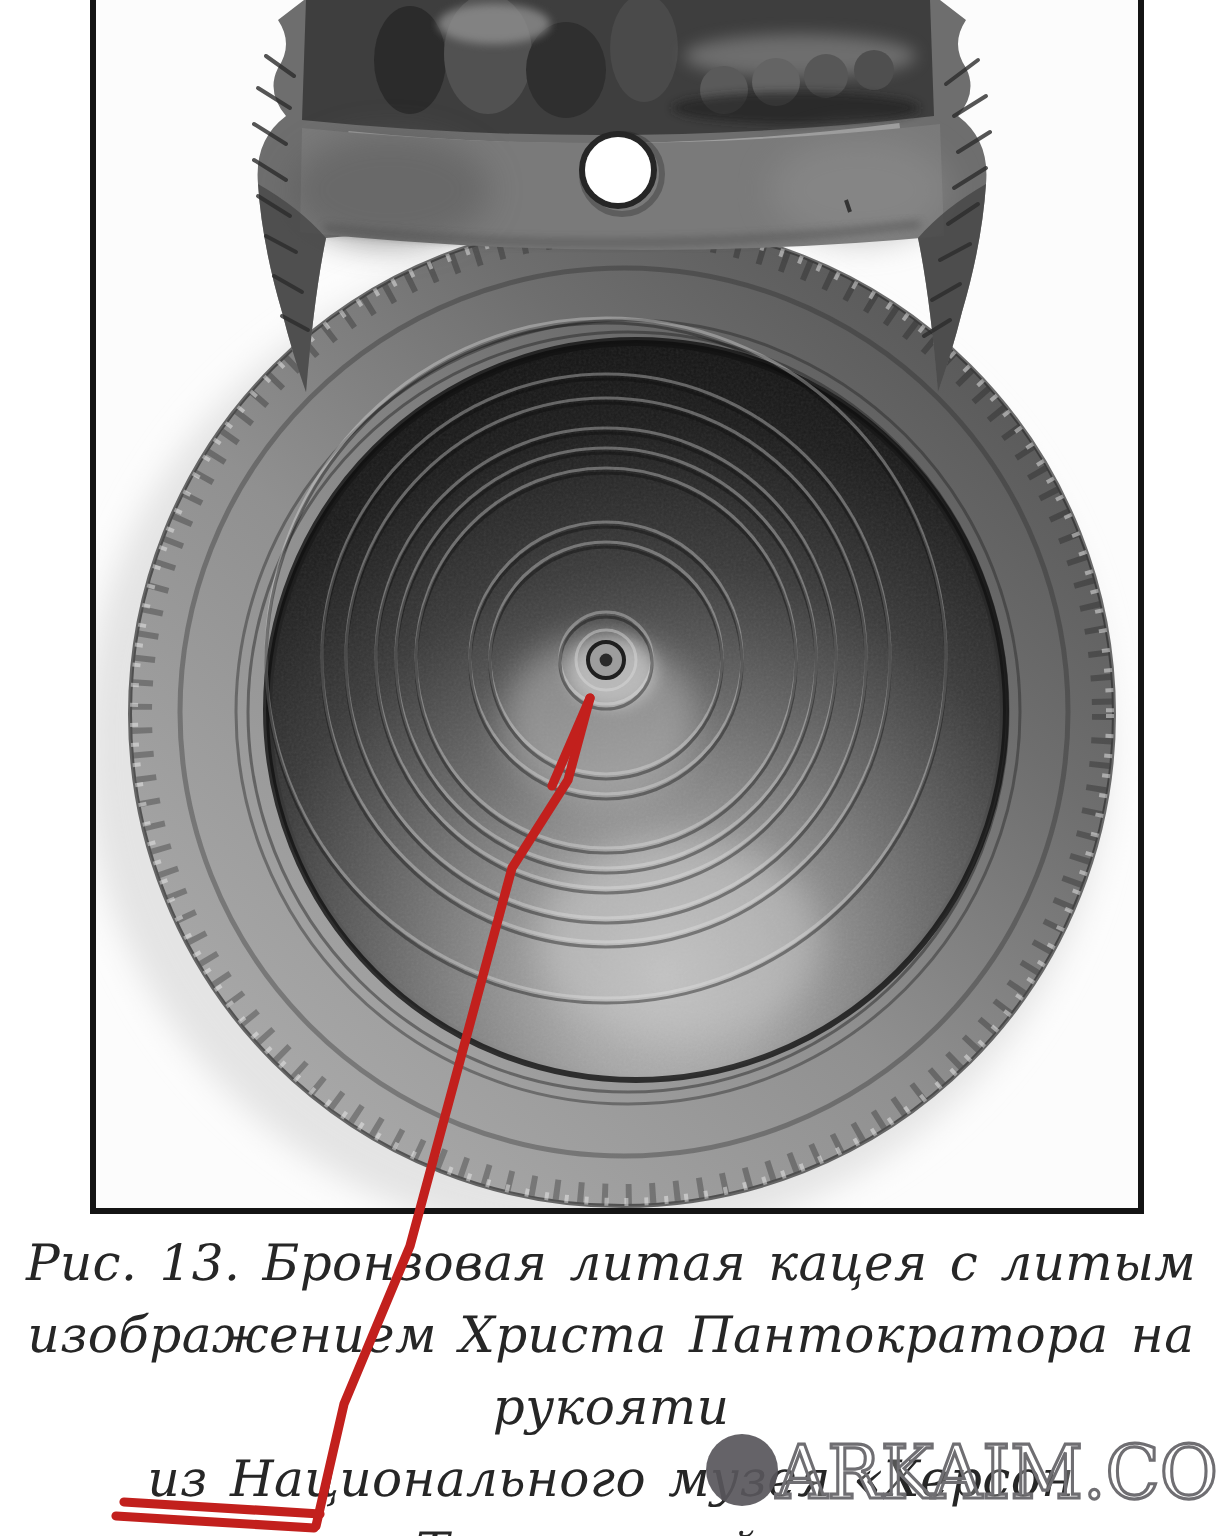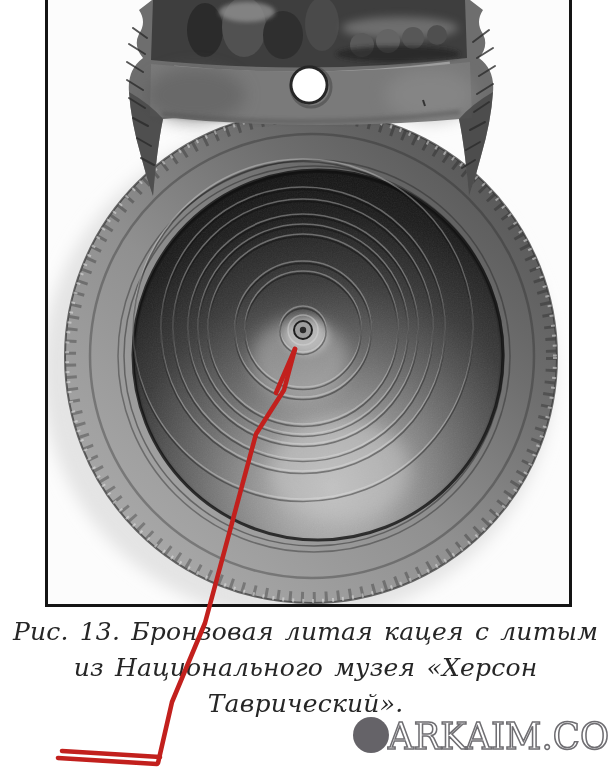--- a/index.html
+++ b/index.html
@@ -180,20 +180,21 @@
             <line x1="485" y1="122" x2="470" y2="130"></line>
           <line x1="480" y1="142" x2="466" y2="150"></line>
             <line x1="475" y1="160" x2="462" y2="168"></line>
         </g>
       </g>
     </svg>
   </div>
 
   <div class="caption">
     <div>Рис. 13. Бронзовая литая кацея с литым</div>
+    <div>изображением Христа Пантократора на рукояти</div>
     <div>из Национального музея «Херсон Таврический».</div>
 
   </div>
 
   <svg class="overlay" viewBox="0 0 611 768">
     <circle cx="371" cy="735" r="18" opacity="0.92" fill="#58565b"></circle>
     <text x="388" y="749" font-family="DejaVu Serif, serif" font-size="37" textLength="221" lengthAdjust="spacingAndGlyphs" fill="rgba(255,255,255,0.22)" stroke-width="1.6" stroke="#6f6e72">ARKAIM.CO</text>
   </svg>
 
   <svg class="overlay" viewBox="0 0 611 768">

